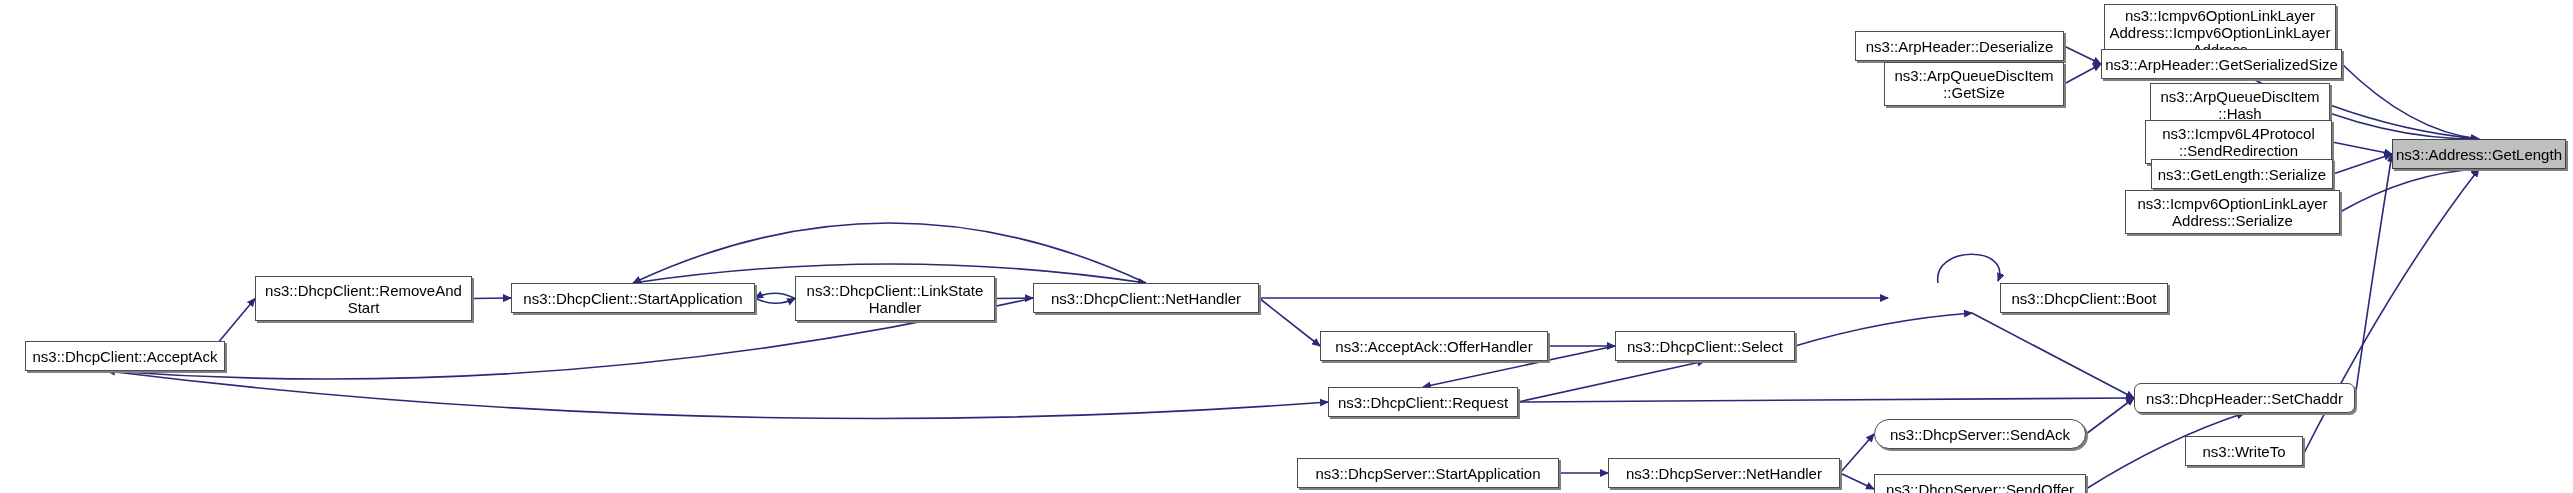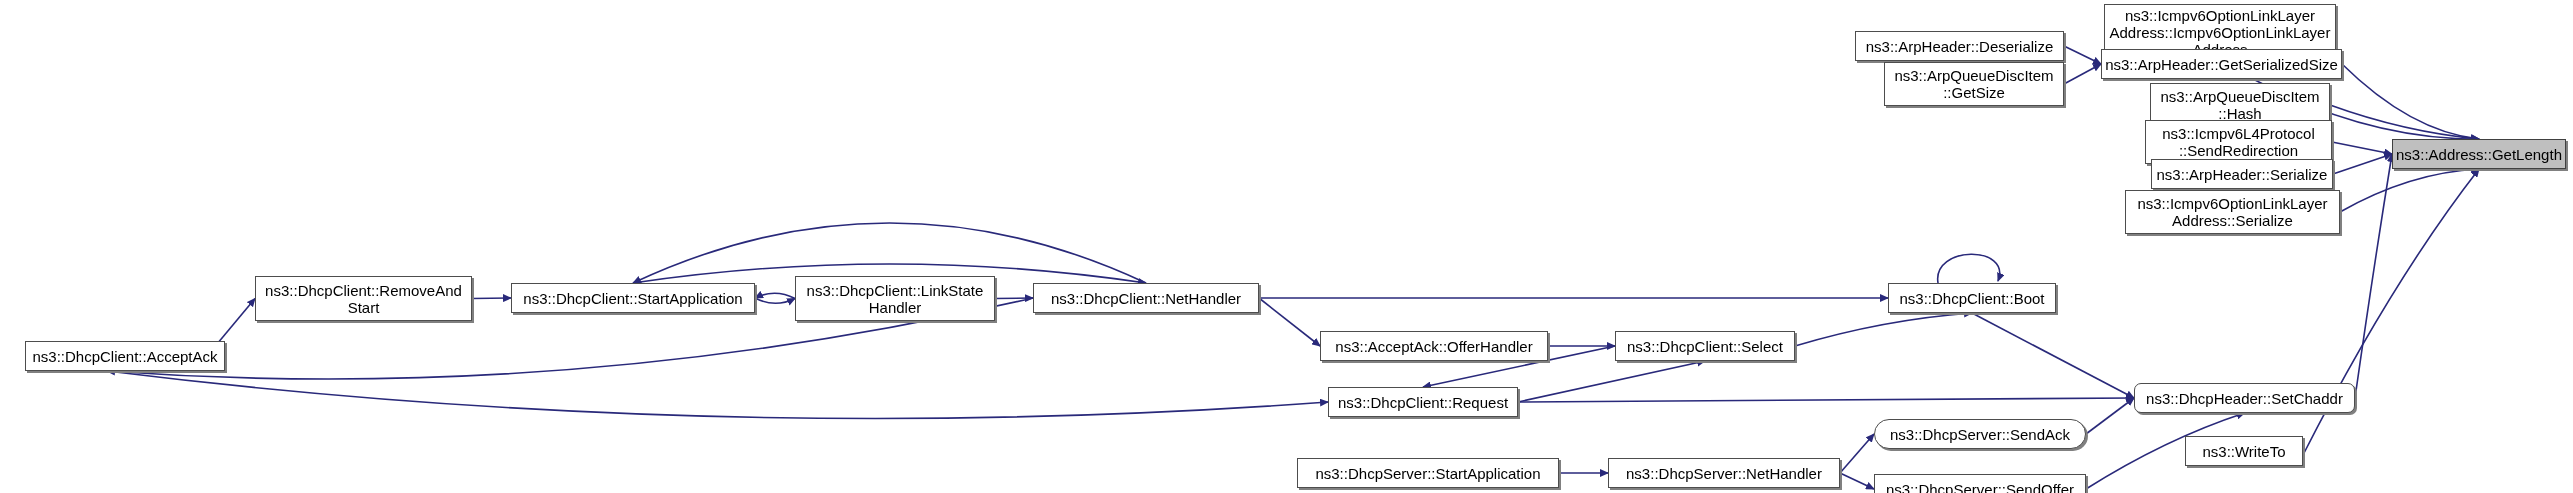--- a/index.html
+++ b/index.html
@@ -99,36 +99,36 @@
       <div class="node" style="left: 25px; top: 341px; width: 200px; height: 30px;"><span class="node-label">ns3::DhcpClient::AcceptAck</span></div>
       <div class="node" style="left: 255px; top: 276px; width: 217px; height: 45px;"><span class="node-label">ns3::DhcpClient::RemoveAnd
 Start</span></div>
       <div class="node" style="left: 511px; top: 283px; width: 244px; height: 30px;"><span class="node-label">ns3::DhcpClient::StartApplication</span></div>
       <div class="node" style="left: 795px; top: 276px; width: 200px; height: 45px;"><span class="node-label">ns3::DhcpClient::LinkState
 Handler</span></div>
       <div class="node" style="left: 1033px; top: 283px; width: 226px; height: 30px;"><span class="node-label">ns3::DhcpClient::NetHandler</span></div>
       <div class="node" style="left: 1320px; top: 331px; width: 228px; height: 30px;"><span class="node-label">ns3::AcceptAck::OfferHandler</span></div>
       <div class="node" style="left: 1615px; top: 331px; width: 180px; height: 30px;"><span class="node-label">ns3::DhcpClient::Select</span></div>
       <div class="node" style="left: 1328px; top: 387px; width: 190px; height: 30px;"><span class="node-label">ns3::DhcpClient::Request</span></div>
-      <div class="node" style="left: 1888px; top: 283px; width: 168px; height: 30px;"><span class="node-label">ns3::DhcpClient::Boot</span></div>
+      <div class="node" style="left: 2000px; top: 283px; width: 168px; height: 30px;"><span class="node-label">ns3::DhcpClient::Boot</span></div>
       <div class="node" style="left: 1297px; top: 458px; width: 262px; height: 30px;"><span class="node-label">ns3::DhcpServer::StartApplication</span></div>
       <div class="node" style="left: 1608px; top: 458px; width: 232px; height: 30px;"><span class="node-label">ns3::DhcpServer::NetHandler</span></div>
       <div class="node" style="left: 1874px; top: 419px; width: 212px; height: 30px; border-radius: 15px;"><span class="node-label">ns3::DhcpServer::SendAck</span></div>
       <div class="node" style="left: 1874px; top: 474px; width: 212px; height: 30px;"><span class="node-label">ns3::DhcpServer::SendOffer</span></div>
       <div class="node" style="left: 2134px; top: 383px; width: 221px; height: 30px; border-radius: 7px;"><span class="node-label">ns3::DhcpHeader::SetChaddr</span></div>
       <div class="node" style="left: 2185px; top: 436px; width: 118px; height: 30px;"><span class="node-label">ns3::WriteTo</span></div>
       <div class="node" style="left: 1855px; top: 31px; width: 209px; height: 30px;"><span class="node-label">ns3::ArpHeader::Deserialize</span></div>
       <div class="node" style="left: 1884px; top: 62px; width: 180px; height: 44px;"><span class="node-label">ns3::ArpQueueDiscItem
 ::GetSize</span></div>
       <div class="node" style="left: 2104px; top: 4px; width: 232px; height: 56px;"><span class="node-label">ns3::Icmpv6OptionLinkLayer
 Address::Icmpv6OptionLinkLayer
 Address</span></div>
       <div class="node" style="left: 2101px; top: 49px; width: 241px; height: 30px;"><span class="node-label">ns3::ArpHeader::GetSerializedSize</span></div>
       <div class="node" style="left: 2150px; top: 83px; width: 180px; height: 44px;"><span class="node-label">ns3::ArpQueueDiscItem
 ::Hash</span></div>
       <div class="node" style="left: 2145px; top: 120px; width: 187px; height: 44px;"><span class="node-label">ns3::Icmpv6L4Protocol
 ::SendRedirection</span></div>
-      <div class="node" style="left: 2151px; top: 159px; width: 182px; height: 30px;"><span class="node-label">ns3::ArpHeader::Serialize</span></div>
+      <div class="node" style="left: 2151px; top: 159px; width: 182px; height: 30px;"><span class="node-label">ns3::GetLength::Serialize</span></div>
       <div class="node" style="left: 2125px; top: 190px; width: 215px; height: 44px;"><span class="node-label">ns3::Icmpv6OptionLinkLayer
 Address::Serialize</span></div>
       <div class="node highlight" style="left: 2392px; top: 139px; width: 174px; height: 30px;"><span class="node-label">ns3::Address::GetLength</span></div>
     </div>
 </div>
 
 </body></html>

